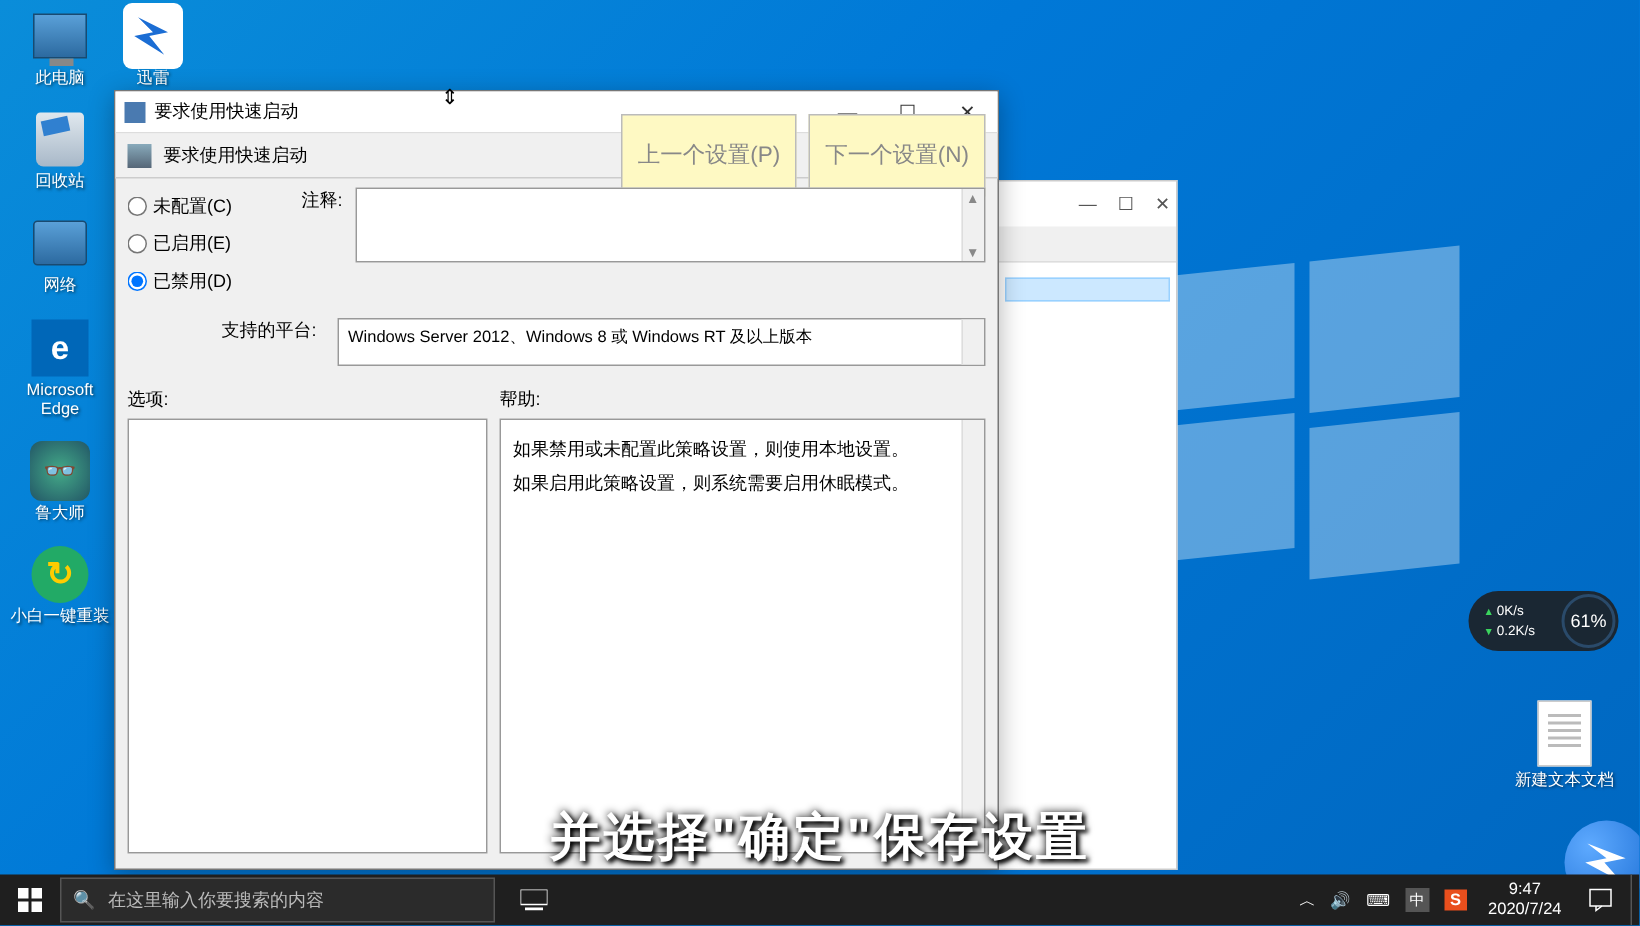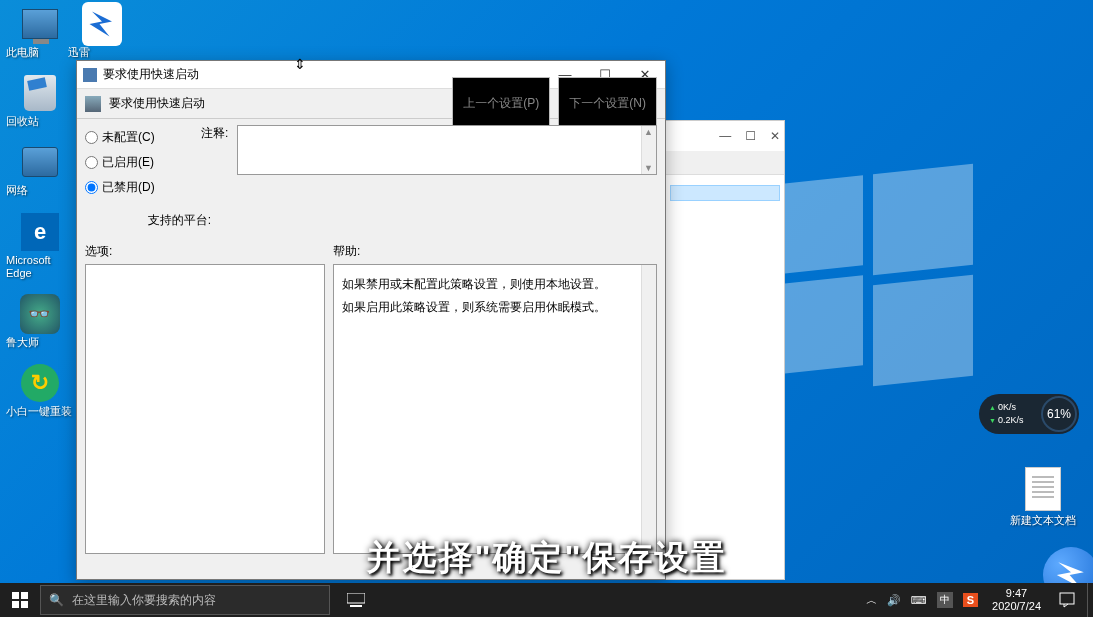--- a/index.html
+++ b/index.html
@@ -9,21 +9,21 @@
 .wallpaper { position: absolute; inset: 0; background: linear-gradient(135deg, #0a8dd9 0%, #0078d7 40%, #0067c0 100%); }
 .winlogo { position: absolute; right: 120px; top: 180px; width: 200px; height: 200px; opacity: 0.35; }
 .winlogo .pane { position: absolute; background: #fff; }
 .winlogo .p1 { left: 0; top: 0; width: 90px; height: 90px; transform: skewY(-6deg); }
 .winlogo .p2 { left: 100px; top: -11px; width: 100px; height: 101px; transform: skewY(-6deg); }
 .winlogo .p3 { left: 0; top: 100px; width: 90px; height: 90px; transform: skewY(-6deg); }
 .winlogo .p4 { left: 100px; top: 100px; width: 100px; height: 101px; transform: skewY(-6deg); }
 
 
 .desktop-icons { position: absolute; left: 6px; top: 4px; width: 72px; }
-.dicon { width: 68px; color: #fff; font-size: 11px; margin-bottom: 14px; cursor: pointer; }
+.dicon { width: 68px; text-align: center; color: #fff; font-size: 11px; margin-bottom: 14px; cursor: pointer; }
 .dicon .ibox { width: 40px; height: 40px; margin: 0 auto 2px; display: flex; align-items: center; justify-content: center; }
 .dicon .lbl { text-shadow: 1px 1px 2px rgba(0,0,0,0.6); line-height: 1.2; }
 
 .right-icons { position: absolute; right: 14px; top: 466px; width: 70px; text-align: center; }
 .right-icons .dicon .ibox { width: 46px; height: 46px; background: #fff; border: 1px solid #bbb; }
 
 
 .bgwin { position: absolute; left: 665px; top: 120px; width: 120px; height: 460px; background: #fff; border: 1px solid #ccc; }
 .bgwin .bgtitle { height: 30px; display: flex; justify-content: flex-end; align-items: center; padding-right: 4px; gap: 14px; font-size: 12px; color: #555; }
 .bgwin .bgbar { height: 24px; background: #f0f0f0; border-bottom: 1px solid #ddd; }
@@ -32,21 +32,21 @@
 
 .dialog { position: absolute; left: 76px; top: 60px; width: 590px; height: 520px; background: #f0f0f0; border: 1px solid #777; box-shadow: 0 4px 16px rgba(0,0,0,0.3); }
 .titlebar { height: 28px; background: #fff; display: flex; align-items: center; padding-left: 6px; font-size: 12px; border-bottom: 1px solid #ddd; }
 .titlebar .ticon { width: 14px; height: 14px; background: #4a7ab0; margin-right: 6px; }
 .titlebar .ttxt { flex: 1; }
 .titlebar .wbtn { width: 40px; height: 28px; display: flex; align-items: center; justify-content: center; font-size: 13px; color: #333; }
 
 .toolbar { height: 30px; display: flex; align-items: center; padding: 0 8px; gap: 8px; border-bottom: 1px solid #ccc; background: #f0f0f0; }
 .toolbar .ticon2 { width: 16px; height: 16px; background: linear-gradient(#8ab, #567); }
 .toolbar .tlabel { font-size: 12px; flex: 1; }
-.toolbar .navbtn { font-size: 12px; padding: 17px 10px; background: #000000; border: 1px solid #bbb; color: #888; }
+.toolbar .navbtn { font-size: 15px; padding: 17px 10px; background: #fef9c3; border: 1px solid #bbb; color: #888; }
 
 .body-area { padding: 6px 8px; font-size: 12px; }
 .row1 { display: flex; gap: 10px; }
 .radios { width: 130px; padding-top: 4px; }
 .radios label { display: block; margin-bottom: 8px; font-size: 12px; }
 .radios input { margin-right: 4px; vertical-align: middle; }
 .comment-area { flex: 1; }
 .comment-area .clabel { font-size: 12px; display: inline-block; width: 30px; }
 .comment-box { width: 420px; height: 50px; background: #fff; border: 1px solid #999; vertical-align: top; display: inline-block; position: relative; }
 .comment-box .scroll-v { position: absolute; right: 0; top: 0; bottom: 0; width: 15px; background: #f0f0f0; border-left: 1px solid #ddd; }
@@ -219,20 +219,24 @@
         <div style="display:flex; align-items:flex-start; gap:6px;">
           <span class="clabel">注释:</span>
           <div class="comment-box">
             <div class="scroll-v"></div>
           </div>
         </div>
       </div>
     </div>
     <div class="row2">
       <div class="plabel">支持的平台:</div>
+      <div class="platform-box">
+        <span>Windows Server 2012、Windows 8 或 Windows RT 及以上版本</span>
+        <div class="scroll-v"></div>
+      </div>
     </div>
     <div class="row-labels">
       <div class="l1">选项:</div>
       <div class="l2">帮助:</div>
     </div>
     <div class="row-boxes">
       <div class="options-box"></div>
       <div class="help-box">
         <div>如果禁用或未配置此策略设置，则使用本地设置。</div>
         <div>如果启用此策略设置，则系统需要启用休眠模式。</div>

